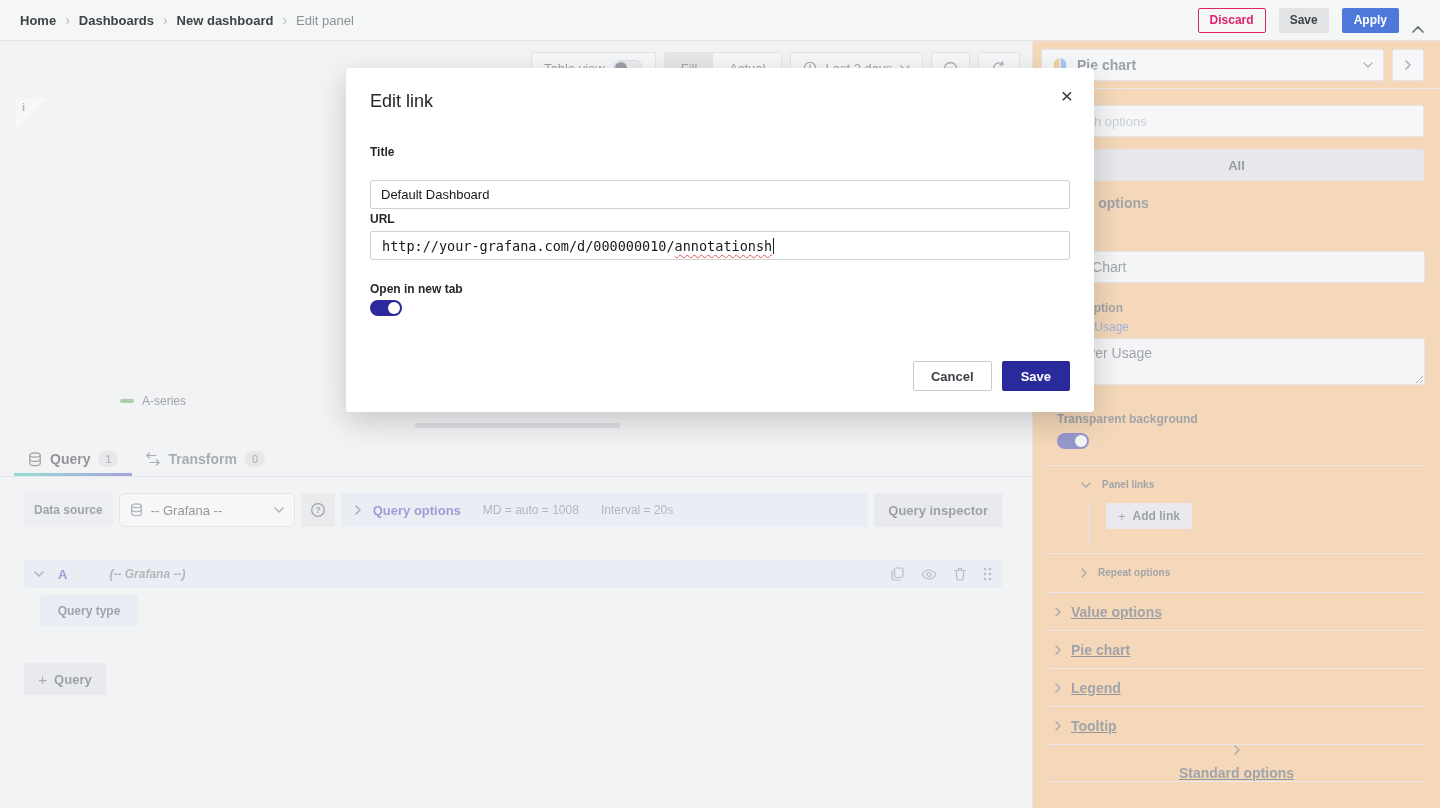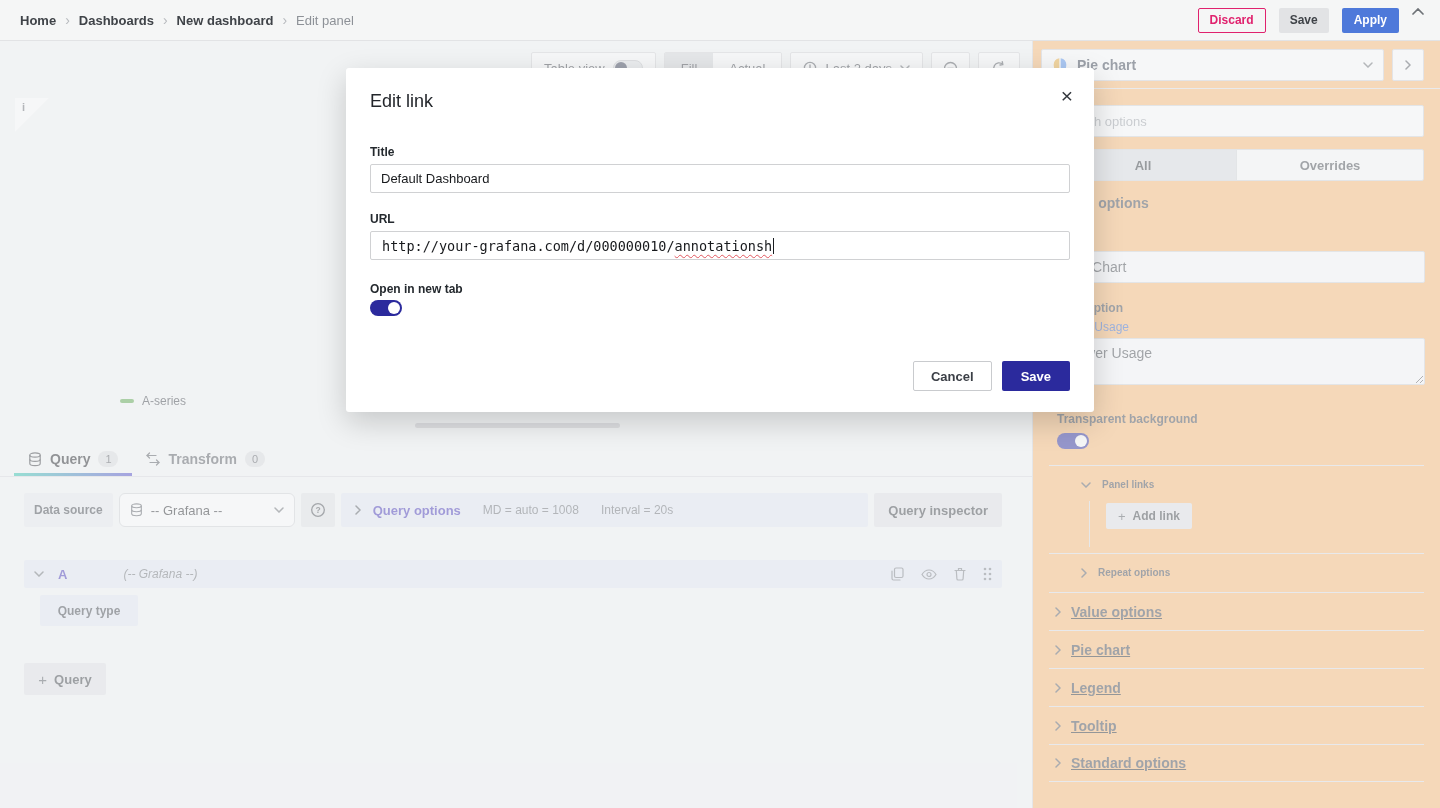--- a/index.html
+++ b/index.html
@@ -12,21 +12,21 @@
 
   
   .topbar {
     position:absolute; top:0; left:0; width:1440px; height:41px;
     display:flex; align-items:center; justify-content:space-between;
     padding:0 16px 0 20px; border-bottom:1px solid #e2e3e5; background:#f5f6f6; z-index:60;
   }
   .crumbs { display:flex; align-items:center; gap:9px; font-size:13px; font-weight:600; color:#3f4348; }
   .crumbs .sep { color:#b7babe; font-weight:400; font-size:14px; }
   .crumbs .current { color:#8d9197; font-weight:400; }
-  .topbar-actions { display:flex; align-items:flex-start; gap:13px; }
+  .topbar-actions { display:flex; align-items:flex-end; gap:13px; }
   .btn { display:inline-flex; align-items:center; justify-content:center; border-radius:2px;
          font-size:12px; font-weight:600; cursor:pointer; border:none; }
   .btn-discard { height:25px; padding:0 11px; background:transparent; border:1px solid #e0226e; color:#e0226e; }
   .btn-gray    { height:25px; padding:0 11px; background:#e2e3e5; color:#3f4348; }
   .btn-apply   { height:25px; padding:0 12px; background:#4e79da; color:#fff; }
   .caret-up { color:#6e7277; display:inline-flex; }
 
   
   .panel-toolbar { position:absolute; top:52px; left:531px; display:flex; gap:8px; z-index:10; }
   .tool-btn { height:32px; background:#fff; border:1px solid #d7d8da; border-radius:2px;
@@ -72,21 +72,21 @@
   .qopts-bar { flex:1; height:100%; background:#e4e9f4; border-radius:2px; display:flex; align-items:center;
                padding:0 14px; gap:12px; cursor:pointer; }
   .qopts-bar .qo-label { font-size:13px; font-weight:700; color:#4333b8; }
   .qopts-bar .qo-meta { font-size:12px; color:#6a6e74; margin-left:10px; }
   .btn-inspector { height:34px; padding:0 14px; background:#e2e3e6; border-radius:2px; font-size:13px;
                    font-weight:600; color:#3a3e44; display:flex; align-items:center; cursor:pointer; }
 
   .qrow { margin:33px 30px 0 24px; }
   .qrow-header { height:28px; background:#e4e9f4; border-radius:2px; display:flex; align-items:center; padding:0 10px; }
   .qrow-header .refid { margin-left:14px; font-size:13px; font-weight:700; color:#4333b8; }
-  .qrow-header .hint { margin-left:56px; font-size:12px; font-style:italic; color:#6e7277; }
+  .qrow-header .hint { margin-left:42px; font-size:12px; font-style:italic; color:#6e7277;font-weight:bold; }
   .qrow-icons { margin-left:auto; display:flex; align-items:center; gap:17px; color:#7a7e85; }
   .qrow-icons > span { display:inline-flex; cursor:pointer; }
   .qtype-row { display:flex; margin:7px 0 0 16px; height:31px; }
   .qtype-chip { width:98px; background:#e4e9f4; border-radius:2px; display:flex; align-items:center;
                 justify-content:center; font-size:12px; font-weight:600; color:#3f434a; margin-right:3px; }
   .qtype-select { flex:1; background:#fff; border:1px solid #d2d4d7; border-radius:2px; display:flex;
                   align-items:center; padding:0 13px; cursor:pointer; }
   .qtype-select .val { font-size:13px; color:#26282c; }
   .qtype-select .chev { margin-left:auto; }
   .btn-add-query { margin:37px 0 0 24px; height:32px; width:82px; background:#e2e3e6; border-radius:2px;
@@ -129,34 +129,34 @@
   .sb-toggle { margin:7px 0 0 8px; }
   .divider { height:1px; background:#dfe0e3; margin:16px 0 0; }
   .collapsible { display:flex; align-items:center; gap:11px; margin:13px 0 0 32px; cursor:pointer; }
   .collapsible .lbl { font-size:10px; font-weight:600; color:#414751; }
   .indent-block { margin:11px 0 6px 40px; border-left:1px solid #dcdde0; padding:2px 0 18px 16px; }
   .btn-add-link { display:inline-flex; align-items:center; gap:7px; height:26px; padding:0 12px;
                   background:#e2e3e6; border-radius:2px; font-size:12px; font-weight:600; color:#3a3e44; cursor:pointer; }
   .sb-sections { margin-top:14px; }
   .sb-section { display:flex; align-items:center; gap:10px; height:38px; padding:0 6px;
                 border-top:1px solid #e0e1e4; cursor:pointer;text-decoration:underline; }
-  .sb-section:last-child { border-bottom:1px solid #e0e1e4; }
+  .sb-section:last-child { border-bottom:1px solid #e0e1e4;flex-direction:column; }
   .sb-section .lbl { font-size:14px; font-weight:600; color:#414751; }
 
   
   .backdrop { position:absolute; top:41px; left:0; right:0; bottom:0;
               background:rgba(239,240,243,0.55); z-index:40; }
   .modal { position:absolute; left:346px; top:68px; width:748px; height:344px; background:#fff;
            border-radius:3px; box-shadow:0 10px 30px rgba(0,0,0,0.18); z-index:100; }
   .modal-title { position:absolute; left:24px; top:23px; font-size:18px; font-weight:500; color:#23262b; }
   .modal-close { position:absolute; right:21px; top:17px; font-size:21px; color:#33373d; cursor:pointer; line-height:1; }
   .m-label { position:absolute; left:24px; font-size:12px; font-weight:600; color:#24292e; }
   .m-input { position:absolute; left:24px; width:700px; height:29px; border:1px solid #d0d1d3; border-radius:2px;
              padding:0 10px; font-size:13px; color:#17191c; font-family:"Liberation Sans",sans-serif;
-             background:#fff; outline:none; }
+             background:#fff; outline:none;margin-top:16px; }
   .url-box { position:absolute; left:24px; top:163px; width:700px; height:29px; border:1px solid #d0d1d3;
              border-radius:2px; padding:0 11px; display:flex; align-items:center; background:#fff;
              font-size:13.5px; color:#17191c; }
   .misspell { text-decoration:underline; text-decoration-style:wavy; text-decoration-color:#e0565e;
               text-decoration-thickness:1px; text-underline-offset:3px; }
   .caret { display:inline-block; width:1px; height:16px; background:#1a1d21; margin-left:1px; }
   .modal-actions { position:absolute; right:24px; bottom:21px; display:flex; gap:10px; }
   .btn-cancel { height:30px; padding:0 17px; background:#fff; border:1px solid #c9cbce; border-radius:2px;
                 font-size:13px; font-weight:600; color:#3b3f46; cursor:pointer; }
   .btn-save-primary { height:30px; padding:0 19px; background:#2b2a9d; border:none; border-radius:2px;
@@ -388,21 +388,20 @@
       </span>
     </div>
   </div>
 
   <div class="sb-search">
     <input type="text" placeholder="Search options" style="">
   </div>
 
   <div class="sb-tabs">
     <div class="sb-tab-all">All</div>
-    <div class="sb-tab-ovr">Overrides</div>
   </div>
 
   <div class="sb-options">
     <div class="sb-heading">Panel options</div>
 
     <div class="fld-label">Title</div>
     <input class="fld-input" type="text" value="Pie Chart" style="">
 
     <div class="fld-label" style="margin-top:18px;">Description</div>
     <div class="desc-link">Power Usage</div>

